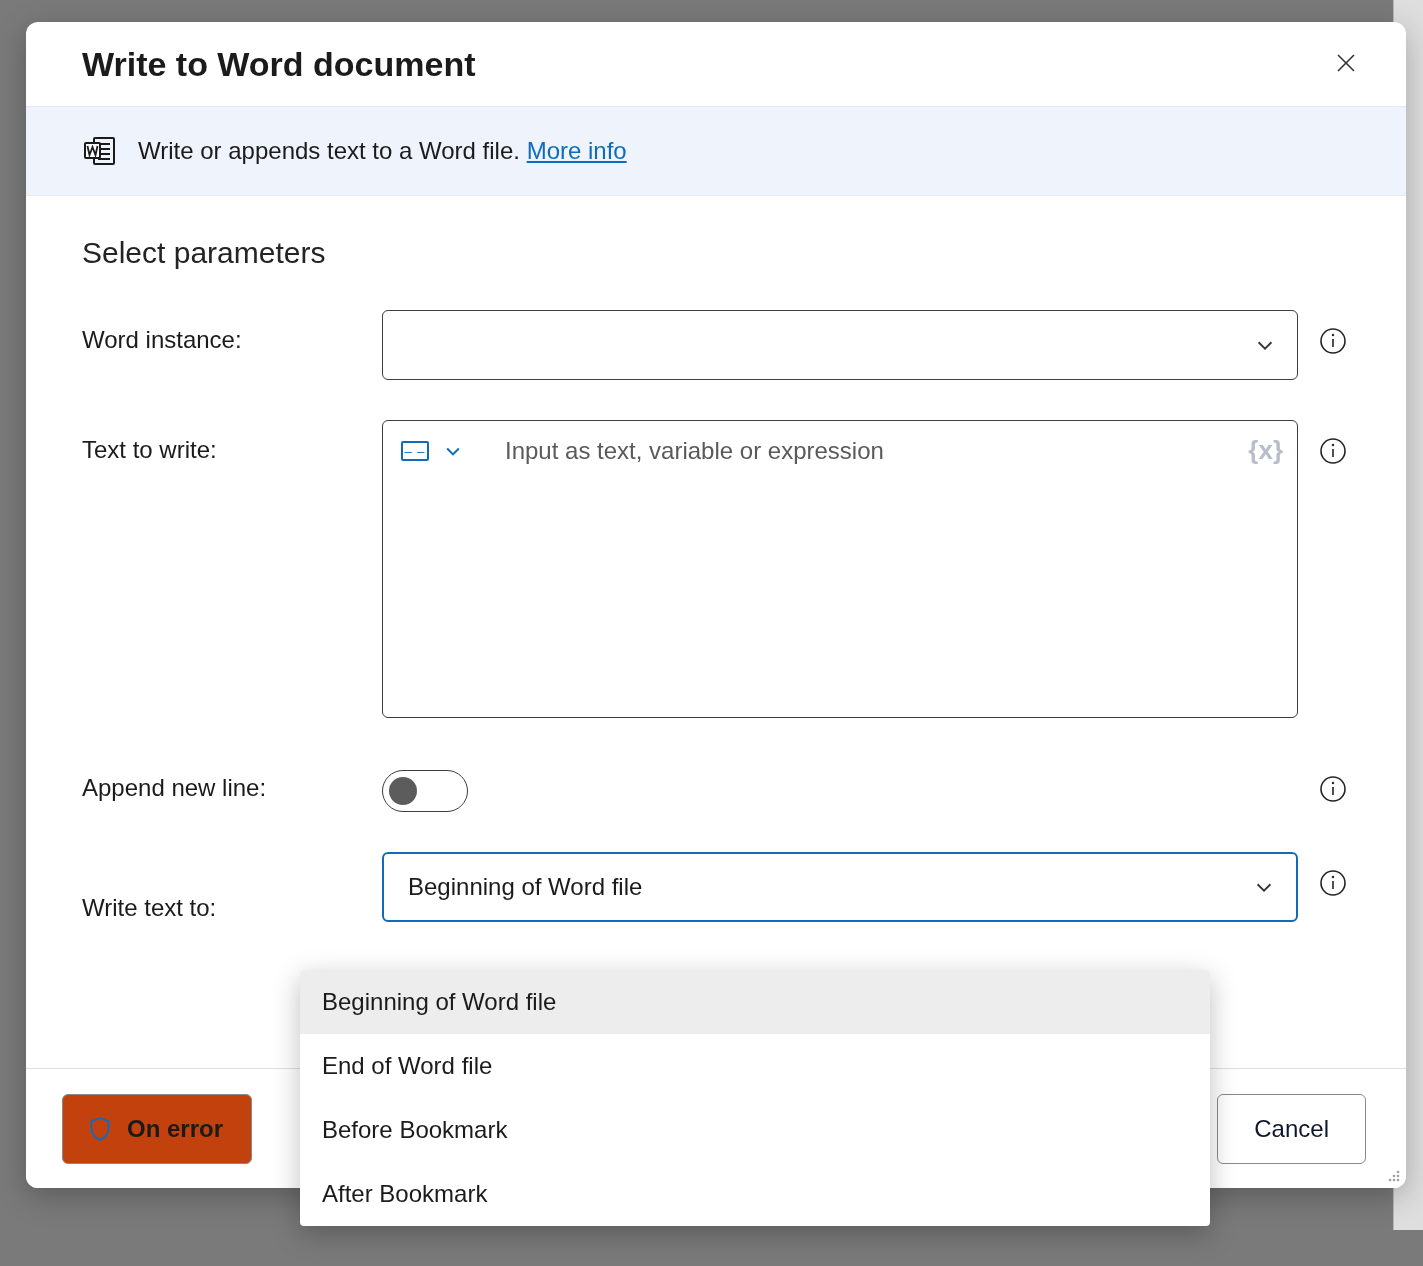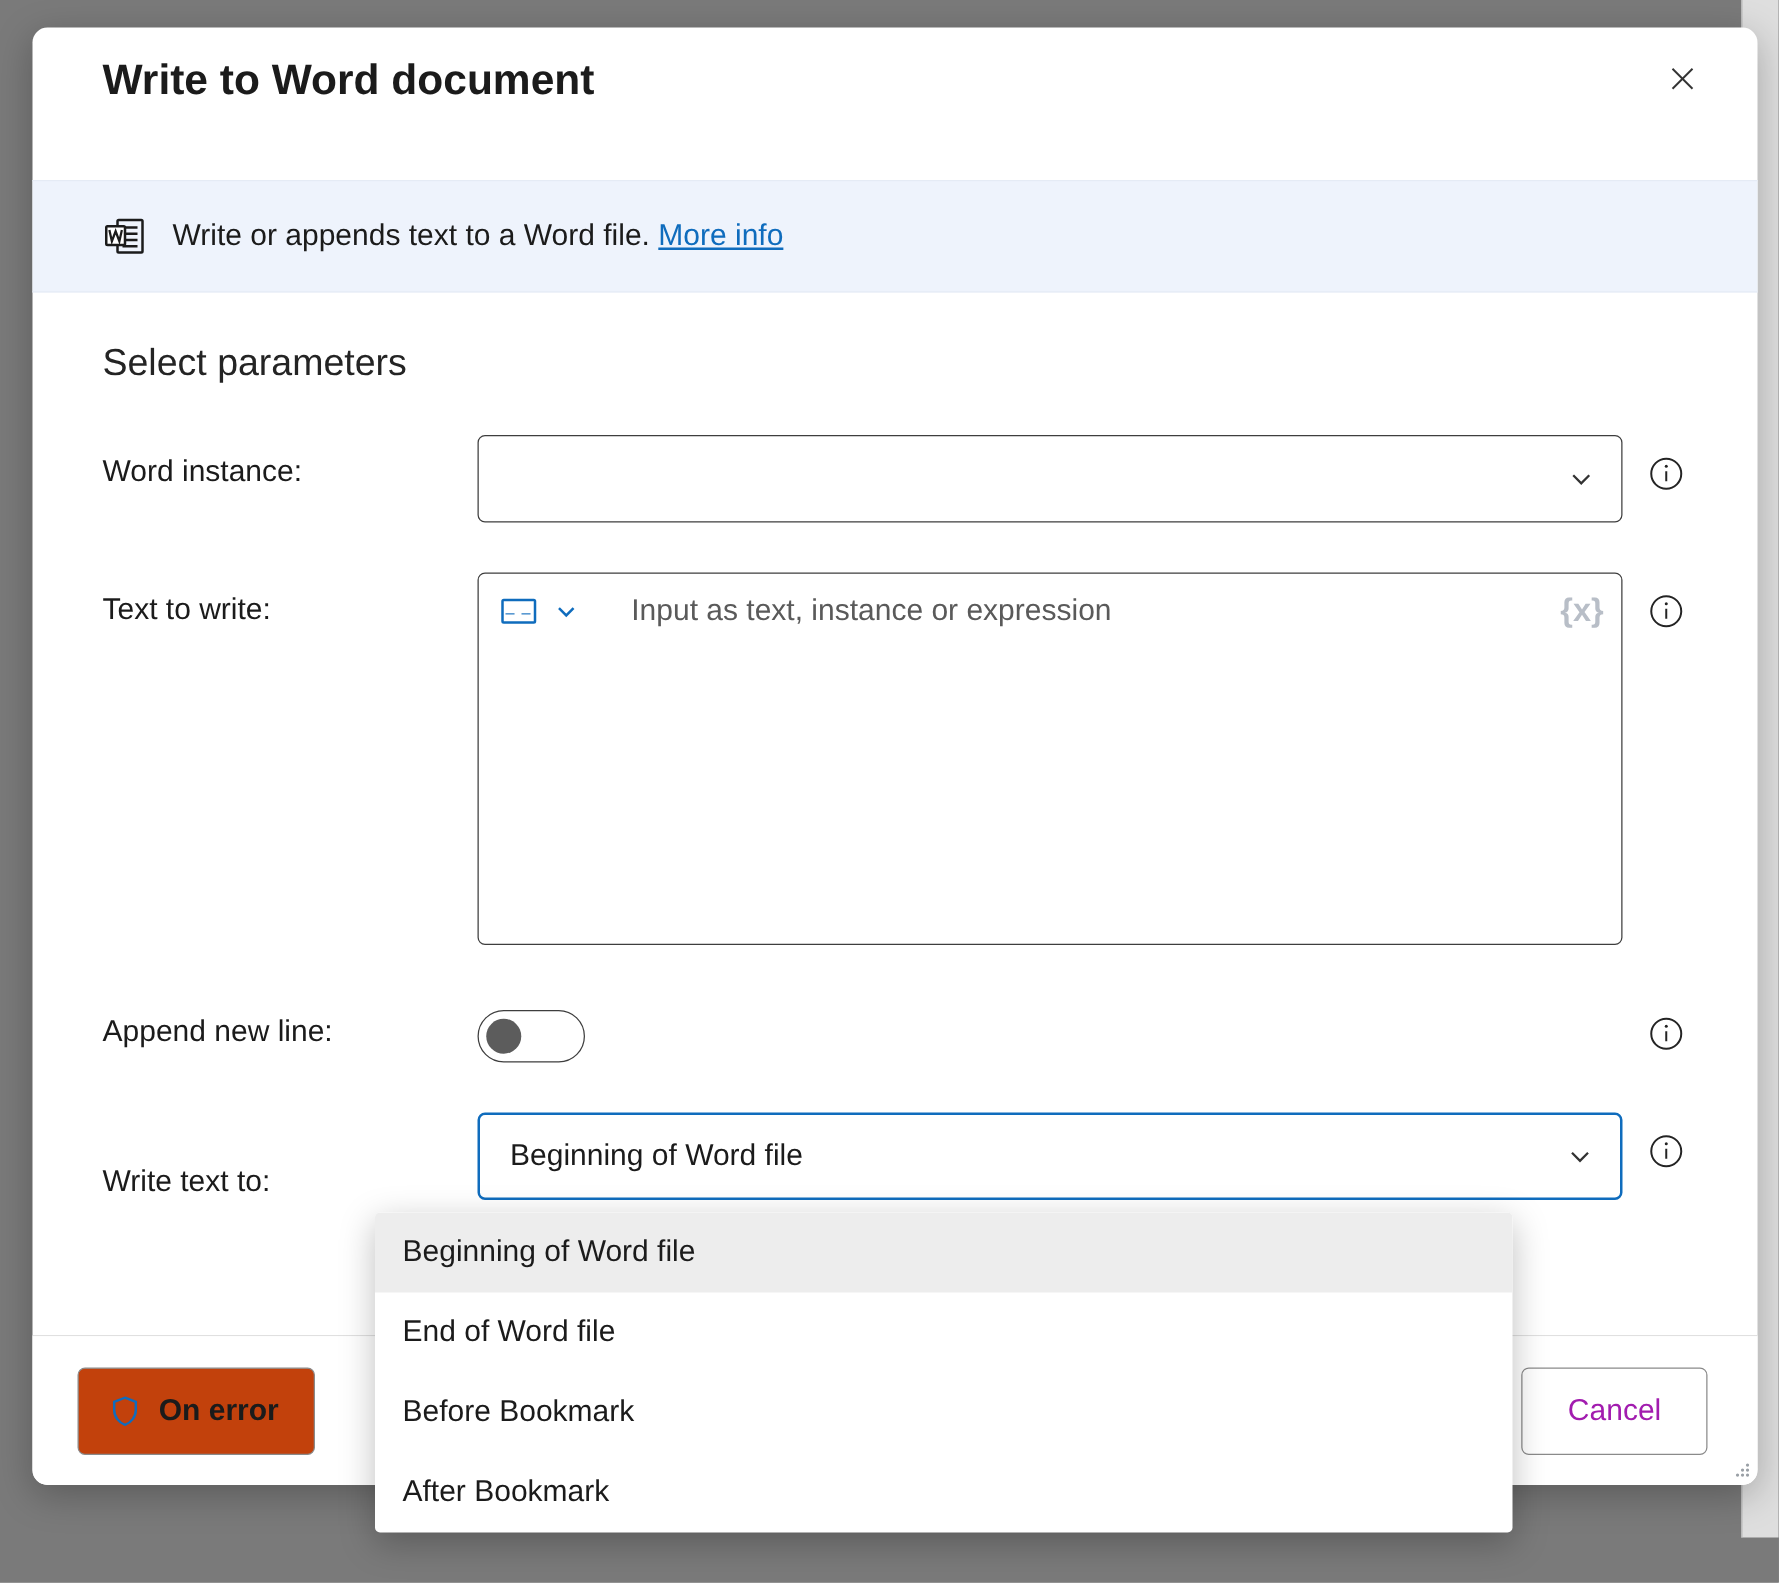--- a/index.html
+++ b/index.html
@@ -59,21 +59,20 @@
   }
   .close-btn svg { width: 24px; height: 24px; }
   .info-strip {
     background: #eef3fc;
     padding: 26px 56px;
     display: flex;
     align-items: center;
     gap: 20px;
     border-top: 1px solid #e5ebf5;
     border-bottom: 1px solid #e5ebf5;
-    margin-top: 38px;
   }
   .word-icon svg { width: 36px; height: 36px; display:block; }
   .info-text {
     font-size: 24px;
     color: #1b1b1b;
   }
   .info-text a {
     color: #0f6cbd;
     text-decoration: underline;
     cursor: pointer;
@@ -228,21 +227,21 @@
   }
   .shield-icon { color: #0f6cbd; }
   .shield-icon svg { width: 26px; height: 26px; display:block; }
   .cancel-btn {
     height: 70px;
     padding: 0 36px;
     border: 1.5px solid #8a8a8a;
     border-radius: 6px;
     background: #fff;
     font-size: 24px;
-    color: #a21caf;
+    color: #0f172a;
     cursor: pointer;
   }
   .dropdown-popup {
     position: absolute;
     left: 300px;
     top: 970px;
     width: 910px;
     background: #fff;
     box-shadow: 0 8px 28px rgba(0,0,0,0.25);
     border-radius: 4px;
@@ -327,21 +326,21 @@
       <div class="form-label">Text to write:</div>
       <div class="form-control-wrap">
         <div class="multiline-field">
           <div class="multiline-top">
             <span class="dash-icon">– –</span>
             <span class="mini-chevron">
               <svg viewBox="0 0 24 24" fill="none" stroke="currentColor" stroke-width="2.4">
                   <polyline points="5 9 12 16 19 9"></polyline>
                 </svg>
             </span>
-            <span class="placeholder-text">Input as text, instance or expression</span>
+            <span class="placeholder-text">Input as text, variable or expression</span>
           </div>
           <span class="var-token">{x}</span>
         </div>
         <span class="info-icon">
           <svg viewBox="0 0 28 28" fill="none" stroke="currentColor" stroke-width="1.6">
               <circle cx="14" cy="14" r="12"></circle>
               <line x1="14" y1="12" x2="14" y2="20"></line>
               <circle cx="14" cy="8" r="1.2" fill="currentColor" stroke="none"></circle>
             </svg>
         </span>

